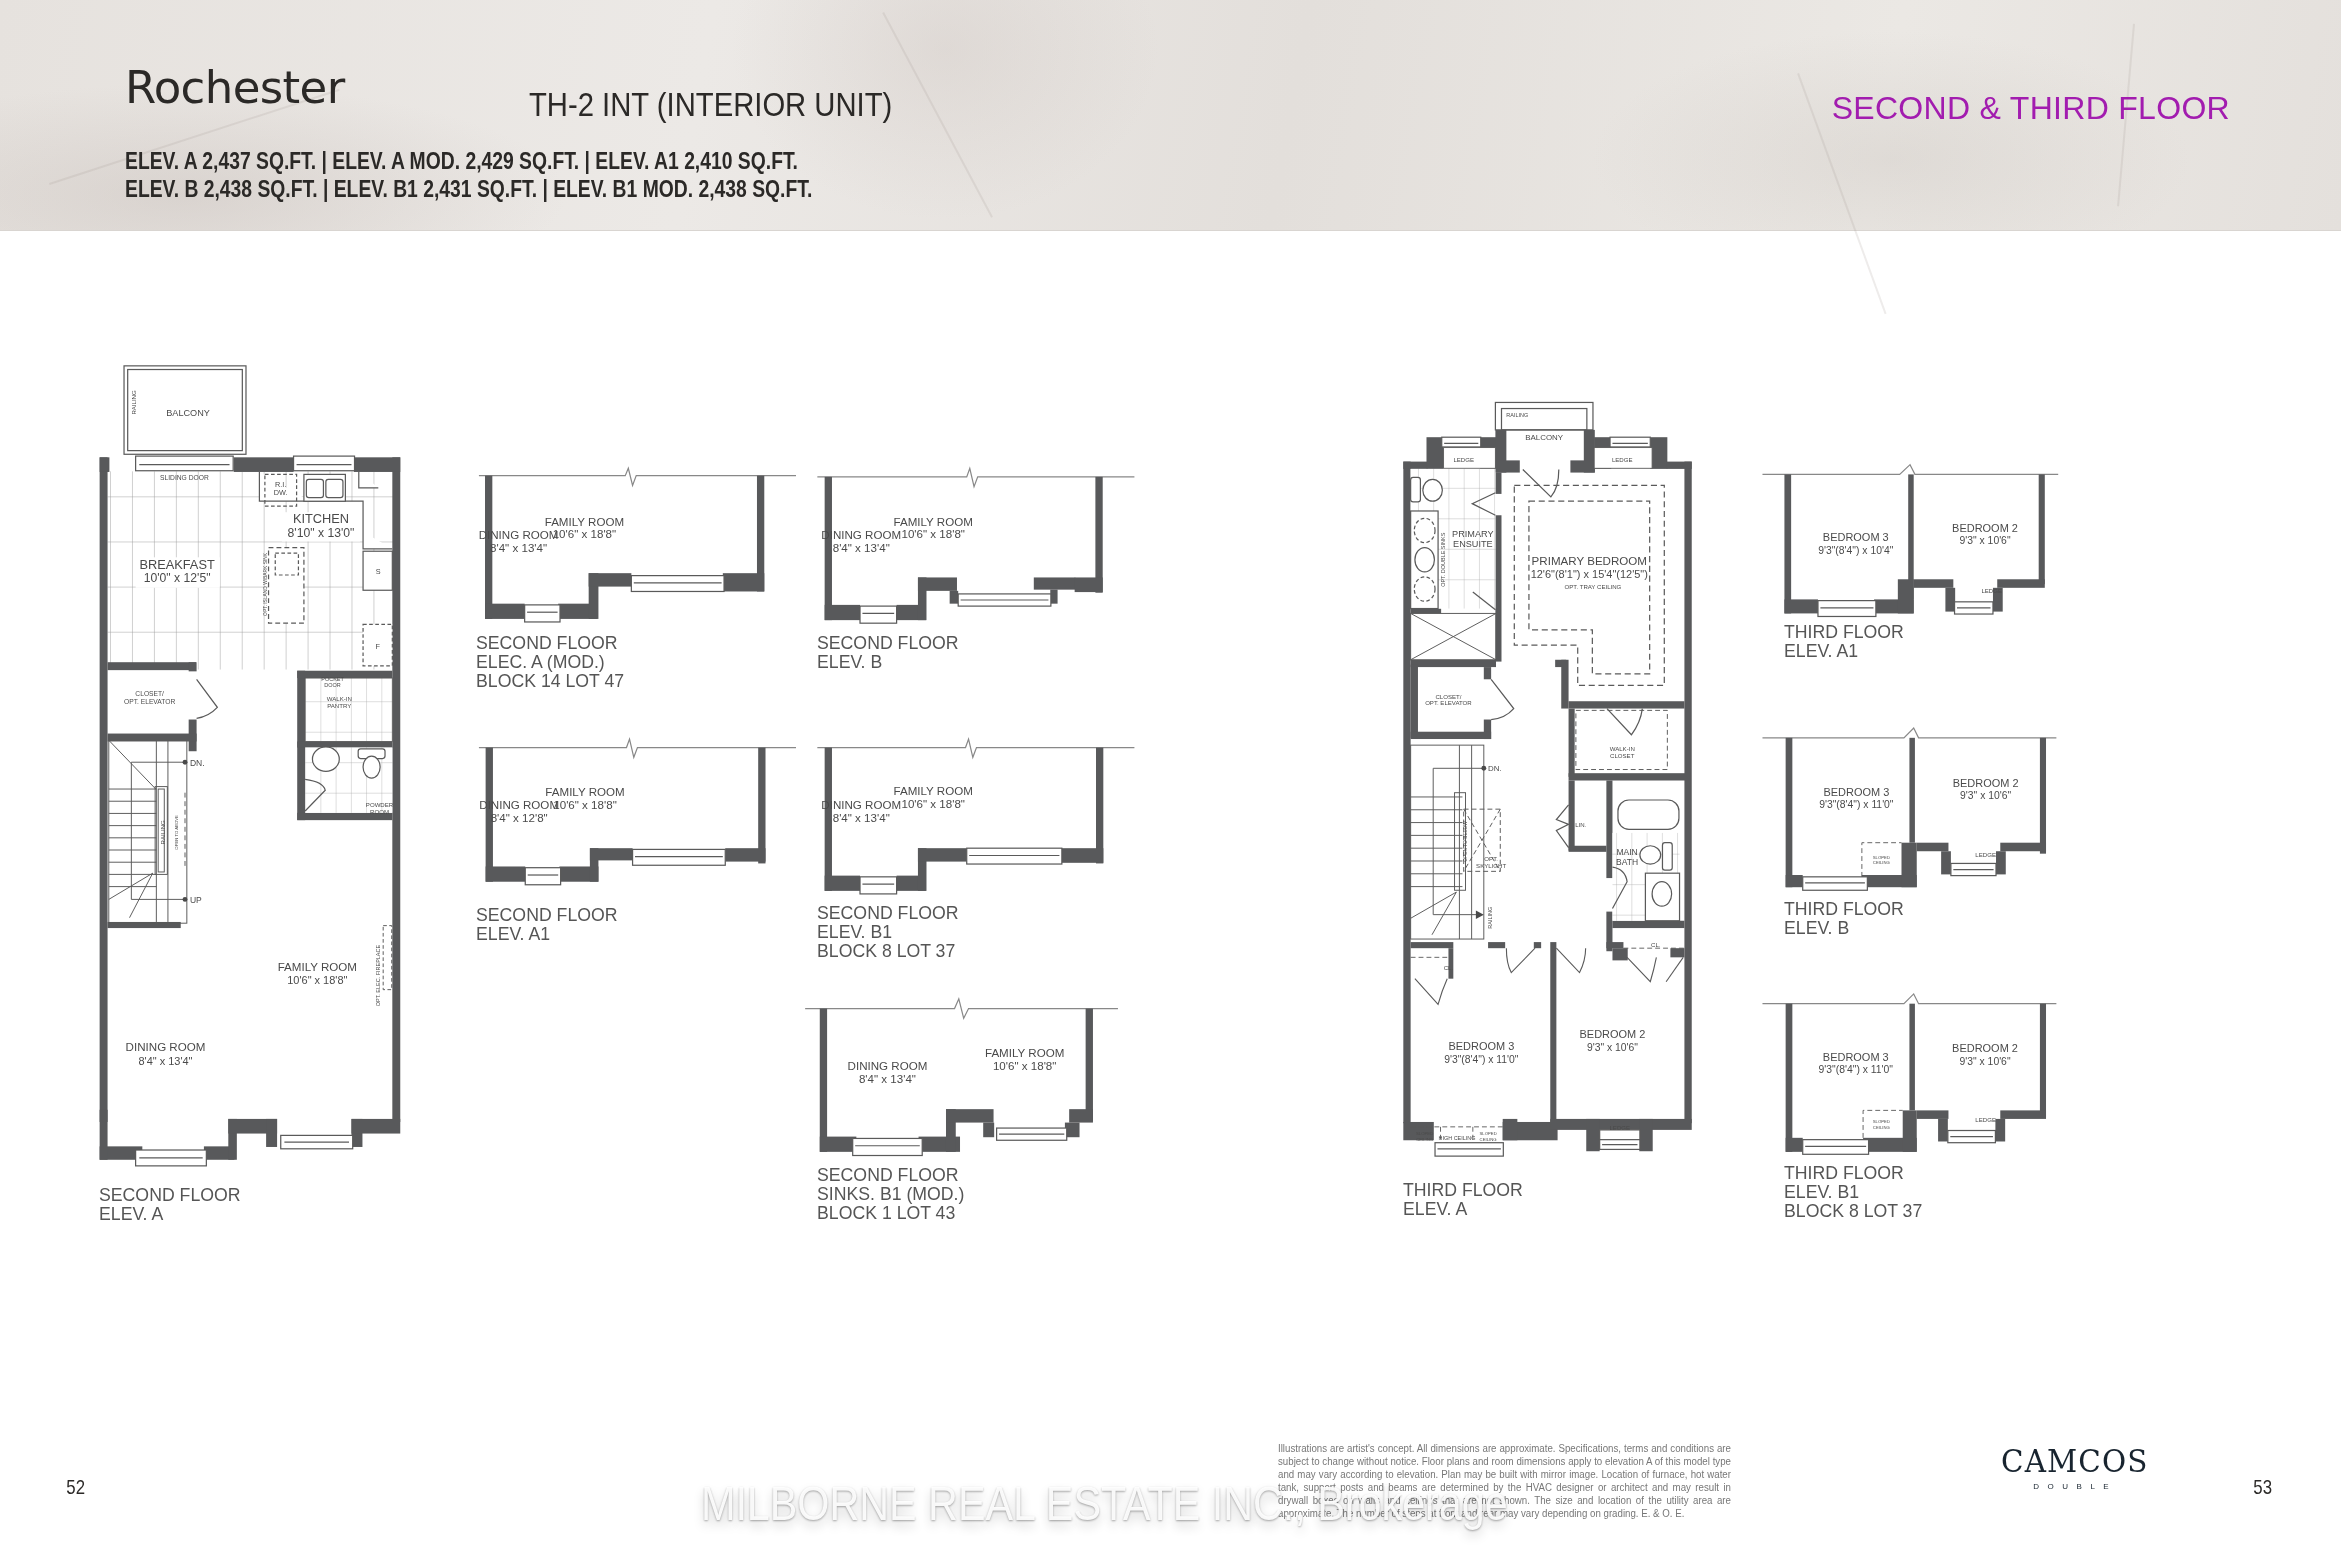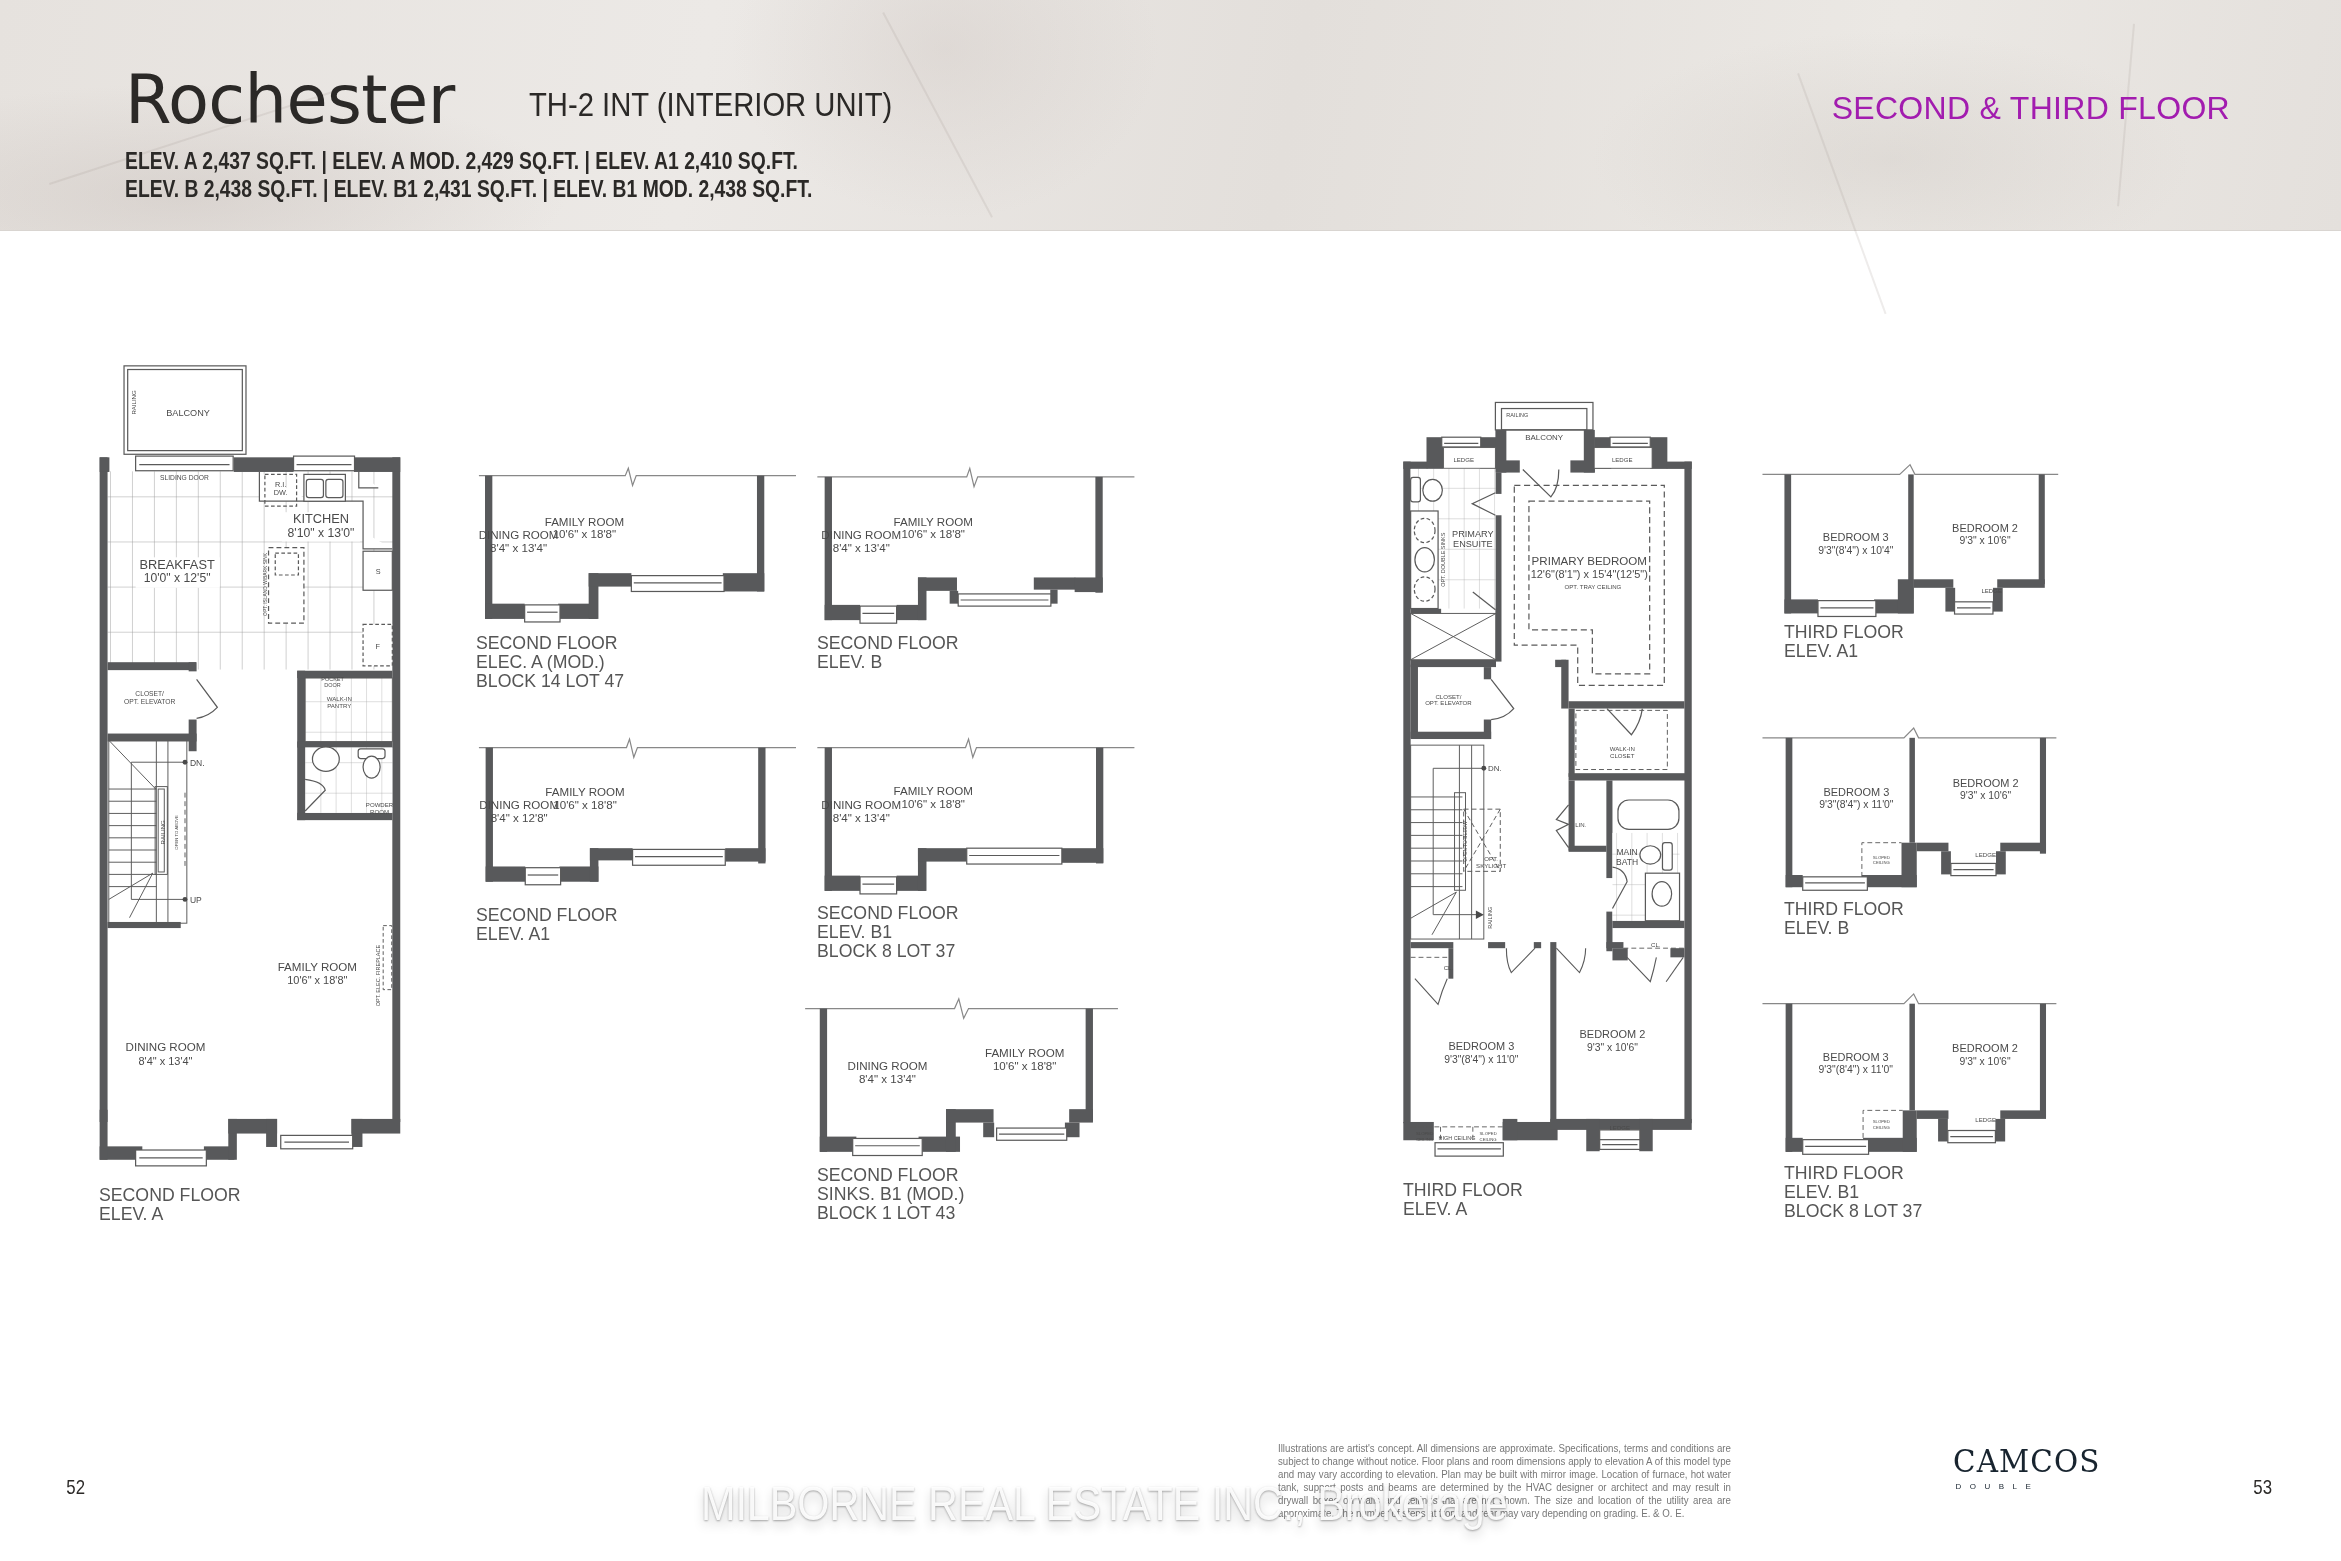--- a/index.html
+++ b/index.html
@@ -5,32 +5,32 @@
   html, body { margin: 0; padding: 0; background: #ffffff; }
   body { width: 2342px; height: 1561px; position: relative; overflow: hidden; font-family: "Liberation Sans", sans-serif; color: #3a3a3a; }
   .header-band { position: absolute; left: 0; top: 0; width: 2342px; height: 230px;
     background:
       radial-gradient(ellipse 549px 159px at 183px 195px, rgba(190,180,175,0.35), transparent 70%),
       radial-gradient(ellipse 305px 244px at 945px 49px, rgba(200,190,185,0.30), transparent 70%),
       radial-gradient(ellipse 427px 183px at 1891px 159px, rgba(195,188,182,0.30), transparent 70%),
       linear-gradient(100deg, #e6e2de 0%, #ece9e6 30%, #e3dfdb 55%, #ebe8e4 80%, #e4e0dc 100%);
     border-bottom: 1.2px solid #d9d5d1; }
   .marble-vein { position: absolute; background: rgba(160,150,145,0.18); transform-origin: 0 0; height: 1.8px; }
-  .title { position: absolute; left: 125px; top: 61px; font-size: 67px; font-weight: 400; color: #2b2927; letter-spacing: -0.6px; font-family: "DejaVu Sans", sans-serif; }
+  .title { position: absolute; left: 125px; top: 61px; font-size: 45px; font-weight: 400; color: #2b2927; letter-spacing: -0.6px; font-family: "DejaVu Sans", sans-serif; }
   .subtitle { position: absolute; left: 529px; top: 85px; font-size: 34px; color: #2b2927; font-family: "Liberation Sans Narrow", "Liberation Sans", sans-serif; transform: scaleX(0.86); transform-origin: 0 0; }
   .sqft-line { position: absolute; left: 125px; font-size: 23px; color: #2b2927; transform: scaleX(0.84); transform-origin: 0 0; white-space: nowrap; font-weight: 700; }
   .sqft-line.l1 { top: 148px; }
   .sqft-line.l2 { top: 176px; }
   .floor-heading { position: absolute; right: 112px; top: 90px; font-size: 32px; color: #a21caf; letter-spacing: 0.3px; }
   svg.plans { position: absolute; left: 0; top: 0; }
   .plan-caption { position: absolute; font-size: 17.7px; line-height: 19px; color: #555555; white-space: nowrap; }
   .plan-caption div { display: block; }
   .page-num { position: absolute; font-size: 21px; color: #2b2927; transform: scaleX(0.8); }
   .disclaimer { position: absolute; left: 1278px; top: 1442px; width: 467px; font-size: 10px; line-height: 13px; color: #777; text-align: justify; transform: scaleX(0.97); transform-origin: 0 0; }
-  .brand { position: absolute; left: 1947px; top: 1444px; width: 152px; text-align: left; color: #18242f; }
+  .brand { position: absolute; left: 1995px; top: 1444px; width: 152px; text-align: center; color: #18242f; }
   .brand-name { font-family: "DejaVu Serif", serif; font-size: 32px; letter-spacing: 1.2px; line-height: 34px; transform: scaleX(0.92); }
   .brand-sub { font-size: 8px; letter-spacing: 8.5px; margin-top: 3.7px; padding-left: 8.5px; }
   .watermark { position: absolute; left: 701px; top: 1476px; font-size: 48px; color: rgba(255,255,255,0.92); white-space: nowrap; transform: scaleX(0.86); transform-origin: 0 0;
     text-shadow: 0 1.2px 2.4px rgba(0,0,0,0.35), 0 6.1px 11px rgba(0,0,0,0.18); }
   .rl { font-family: "Liberation Sans", sans-serif; fill: #4a4a4a; }
 </style>
 </head>
 <body>
 
 <div class="header-band">

